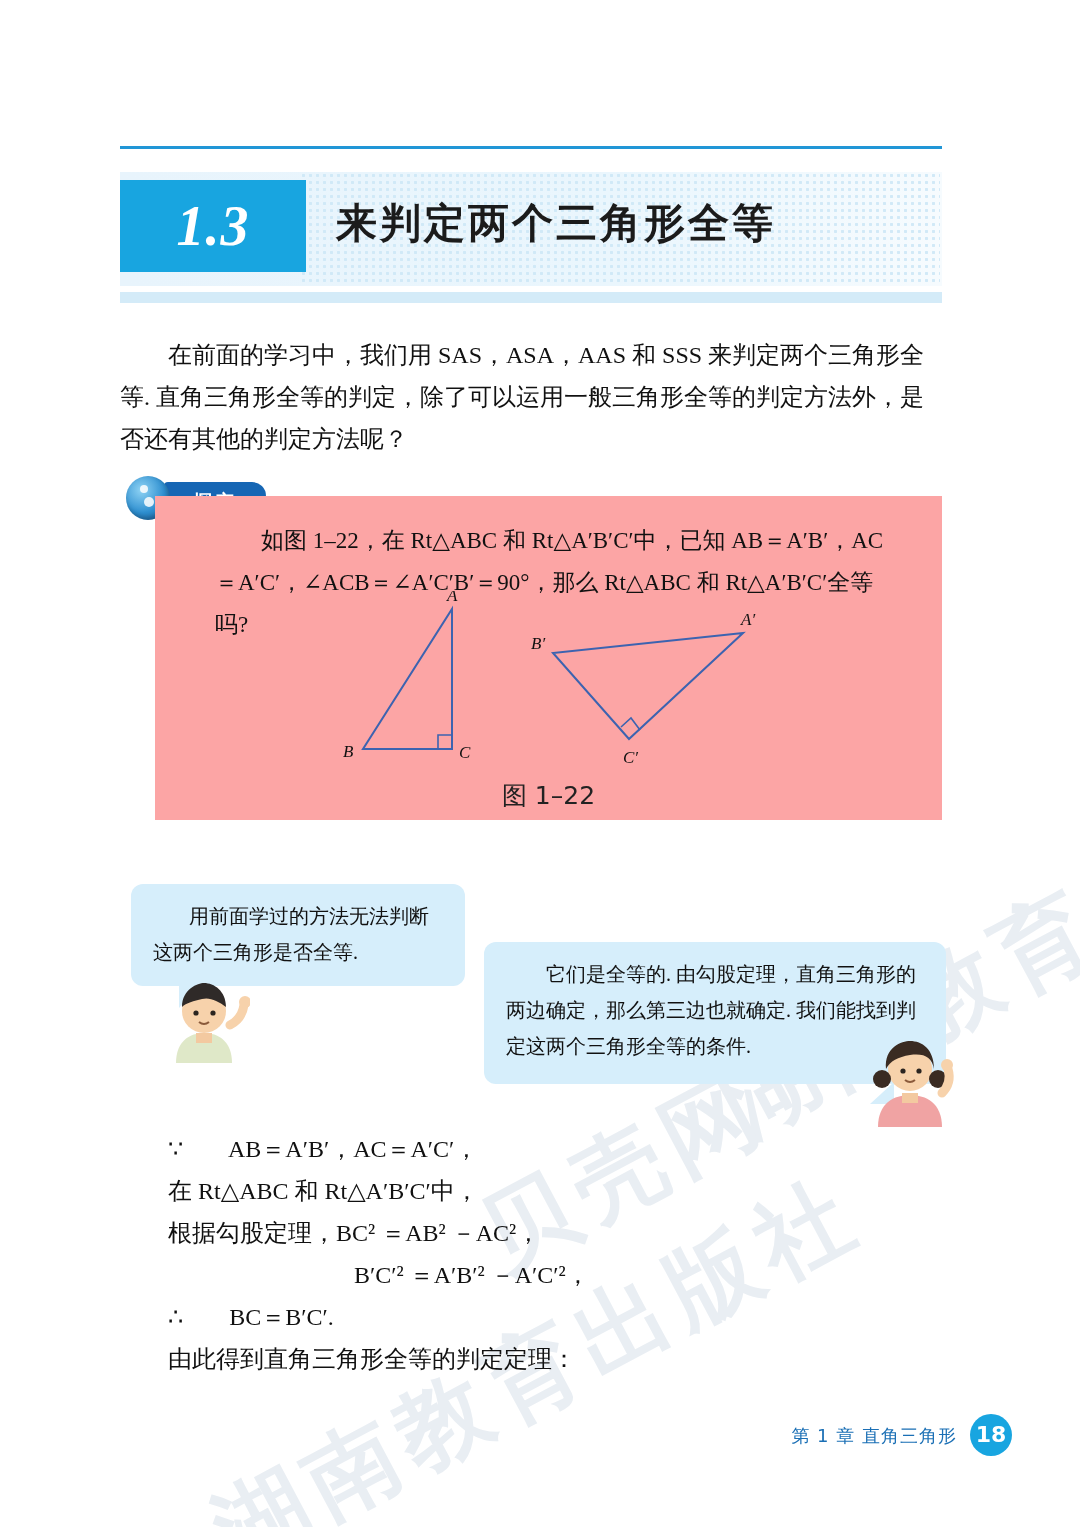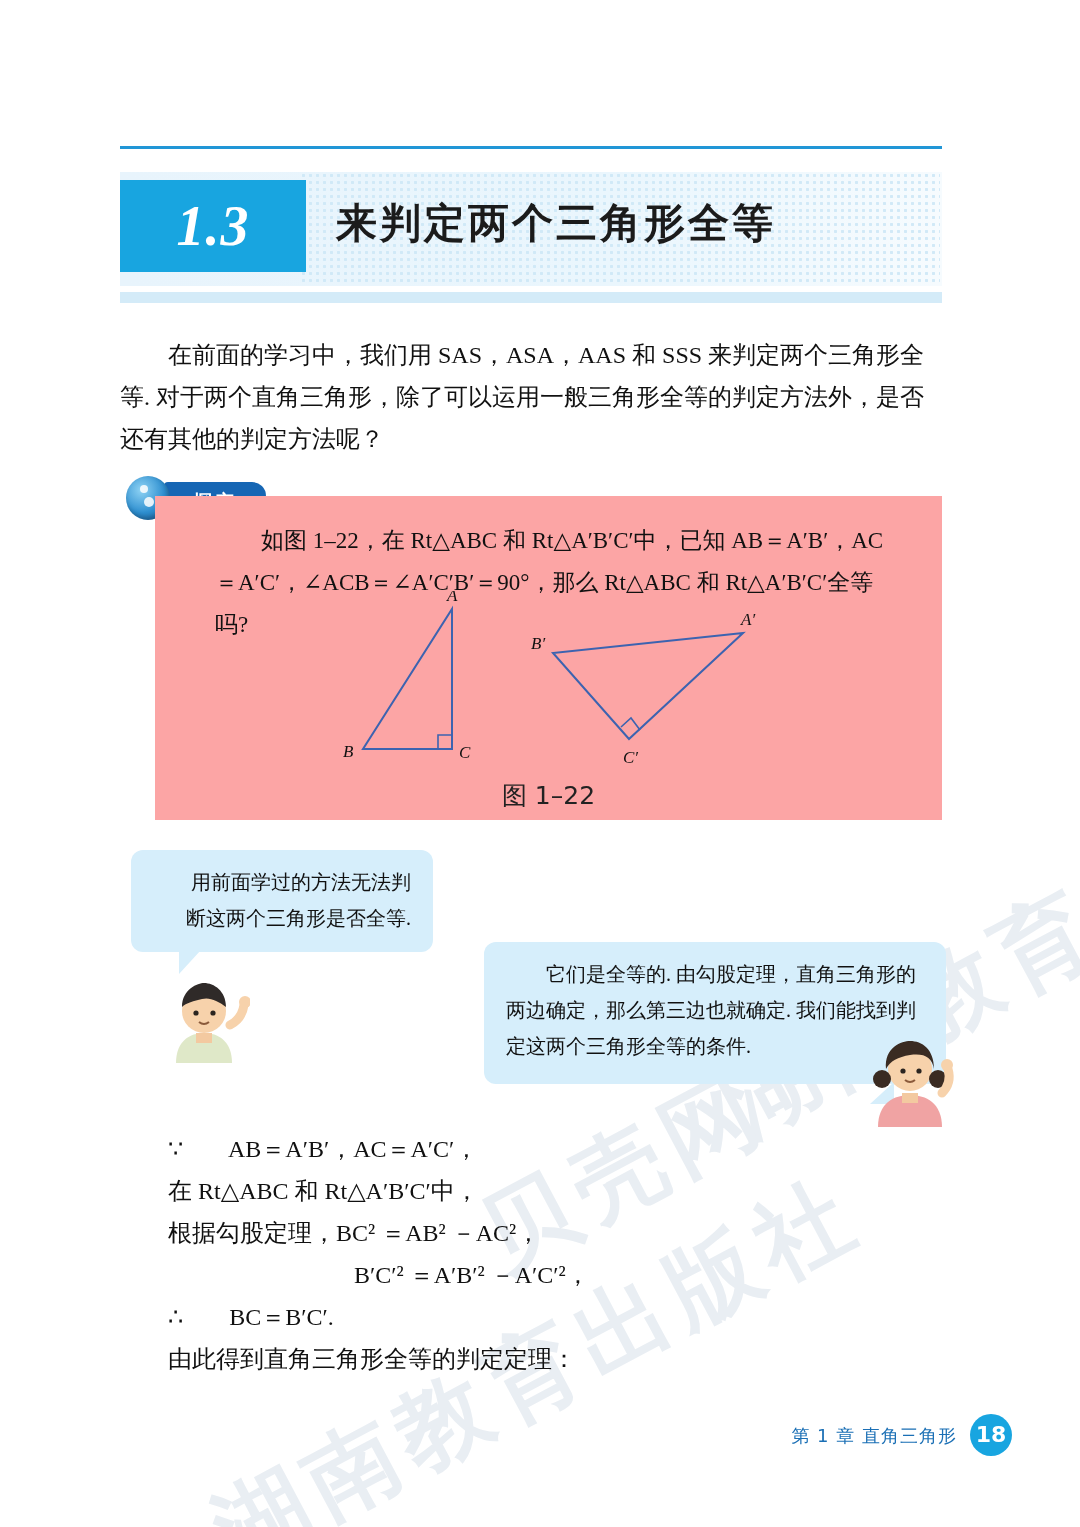--- a/index.html
+++ b/index.html
@@ -178,24 +178,23 @@
     position: absolute;
     background: #d6eefb;
     border-radius: 12px;
     color: #111;
     font-size: 20px;
     line-height: 36px;
     padding: 14px 22px;
     box-sizing: border-box;
   }
   .bubble-left {
-    left: 131px; top: 850px;
-    width: 302px; height: 102px;
+    left: 131px; top: 884px;
+    width: 334px; height: 102px;
     text-indent: 36px;
-    text-align: right;
   }
   .bubble-left::after {
     content: "";
     position: absolute;
     left: 48px; bottom: -22px;
     border-width: 24px 22px 0 0;
     border-style: solid;
     border-color: #d6eefb transparent transparent transparent;
   }
   .bubble-right {
@@ -263,21 +262,21 @@
 
   <div class="top-rule"></div>
   <div class="header-band"></div>
   <div class="header-dots"></div>
   <div class="sec-num-box">
     <span class="sec-num">1.3</span>
   </div>
   <div class="sec-title">来判定两个三角形全等</div>
   <div class="header-underbar"></div>
 
-  <div class="intro">在前面的学习中，我们用 SAS，ASA，AAS 和 SSS 来判定两个三角形全等. 对于两个直角三角形，除了可以运用一般三角形全等的判定方法外，是否还有其他的判定方法呢？</div>
+  <div class="intro">在前面的学习中，我们用 SAS，ASA，AAS 和 SSS 来判定两个三角形全等. 直角三角形全等的判定，除了可以运用一般三角形全等的判定方法外，是否还有其他的判定方法呢？</div>
 
   <div class="explore-tab">
     <div class="explore-label">探究</div>
     <div class="explore-icon"></div>
   </div>
 
   <div class="explore-panel">
     <div class="explore-text">如图 1–22，在 Rt△ABC 和 Rt△A′B′C′中，已知 AB＝A′B′，AC＝A′C′，∠ACB＝∠A′C′B′＝90°，那么 Rt△ABC 和 Rt△A′B′C′全等吗?</div>
 
     <svg class="figure-svg" width="440" height="190" viewBox="0 0 440 190">

